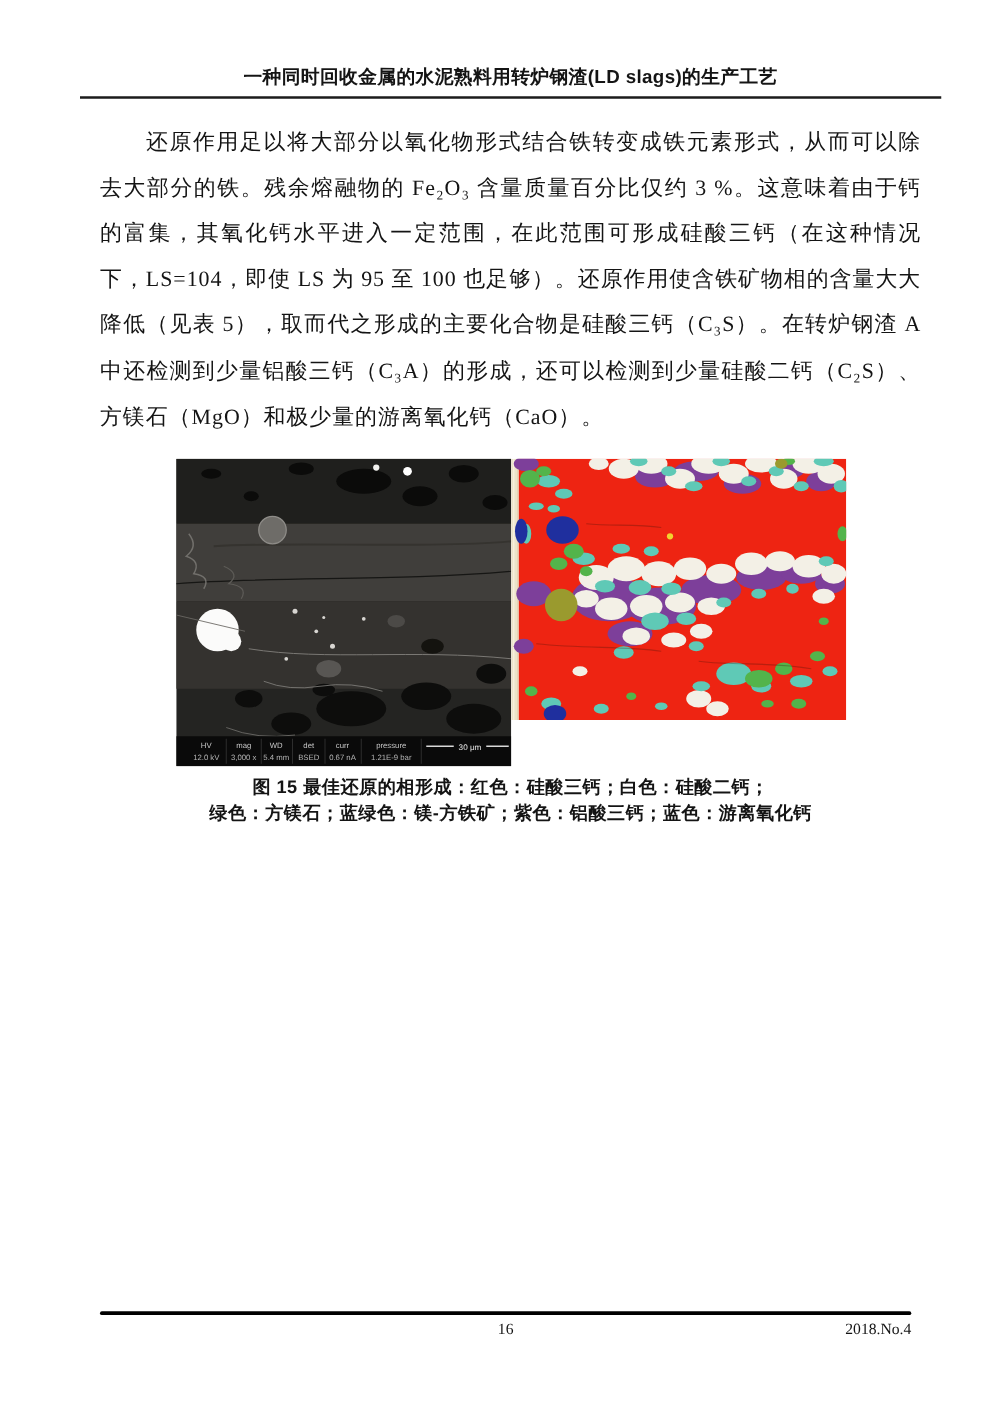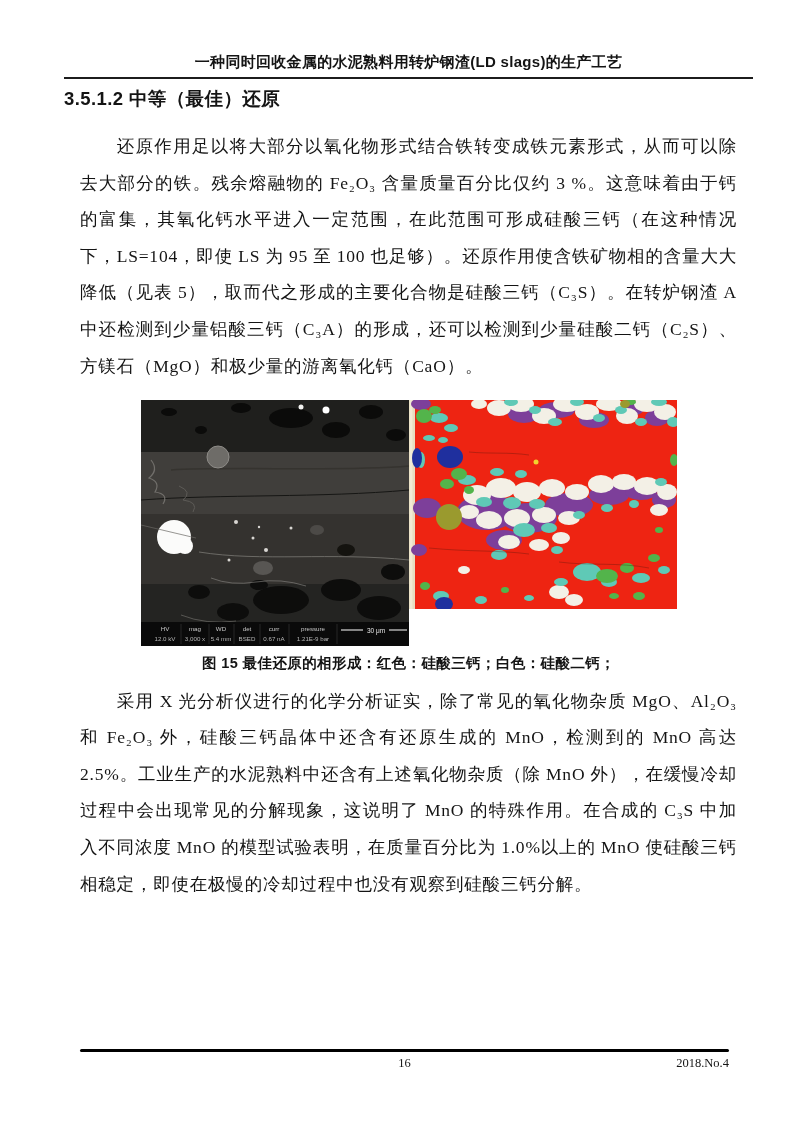--- a/index.html
+++ b/index.html
@@ -49,21 +49,20 @@
 </style>
 </head>
 <body>
 
 <div class="page">
 
   <div class="doc-header">
     <div class="title">一种同时回收金属的水泥熟料用转炉钢渣(LD slags)的生产工艺</div>
   </div>
 
-  <h2 class="section-heading">3.5.1.2 中等（最佳）还原</h2>
 
   <main>
     <p class="para">还原作用足以将大部分以氧化物形式结合铁转变成铁元素形式，从而可以除去大部分的铁。残余熔融物的 Fe₂O₃ 含量质量百分比仅约 3 %。这意味着由于钙的富集，其氧化钙水平进入一定范围，在此范围可形成硅酸三钙（在这种情况下，LS=104，即使 LS 为 95 至 100 也足够）。还原作用使含铁矿物相的含量大大降低（见表 5），取而代之形成的主要化合物是硅酸三钙（C₃S）。在转炉钢渣 A 中还检测到少量铝酸三钙（C₃A）的形成，还可以检测到少量硅酸二钙（C₂S）、方镁石（MgO）和极少量的游离氧化钙（CaO）。</p>
 
     <div class="figure-row">
 
       <svg width="268" height="246" viewBox="0 0 268 246" xmlns="http://www.w3.org/2000/svg">
         <rect x="0" y="0" width="268" height="246" fill="#242422"></rect>
         <rect x="0" y="0" width="268" height="52" fill="#1f1f1d"></rect>
         <g fill="#0b0b0a">
@@ -266,23 +265,23 @@
         <g stroke="rgba(60,20,10,0.3)" stroke-width="1" fill="none">
           <path d="M20,148 C60,152 90,150 120,154"></path>
           <path d="M150,162 C180,166 210,162 240,168"></path>
           <path d="M60,52 C80,54 100,52 120,55"></path>
         </g>
       </svg>
     </div>
 
     <div class="figure-caption">
       <div>图 15 最佳还原的相形成：红色：硅酸三钙；白色：硅酸二钙；</div>
+      <div>绿色：方镁石；蓝绿色：镁-方铁矿；紫色：铝酸三钙；蓝色：游离氧化钙</div>
     </div>
 
-    <p class="para after-figure">采用 X 光分析仪进行的化学分析证实，除了常见的氧化物杂质 MgO、Al₂O₃ 和 Fe₂O₃ 外，硅酸三钙晶体中还含有还原生成的 MnO，检测到的 MnO 高达 2.5%。工业生产的水泥熟料中还含有上述氧化物杂质（除 MnO 外），在缓慢冷却过程中会出现常见的分解现象，这说明了 MnO 的特殊作用。在合成的 C₃S 中加入不同浓度 MnO 的模型试验表明，在质量百分比为 1.0%以上的 MnO 使硅酸三钙相稳定，即使在极慢的冷却过程中也没有观察到硅酸三钙分解。</p>
   </main>
 
   <div class="doc-footer">
     <div class="footer-rule"></div>
     <div class="footer-row">
       <span class="footer-page">16</span>
       <span class="footer-ref">2018.No.4</span>
     </div>
   </div>
 

